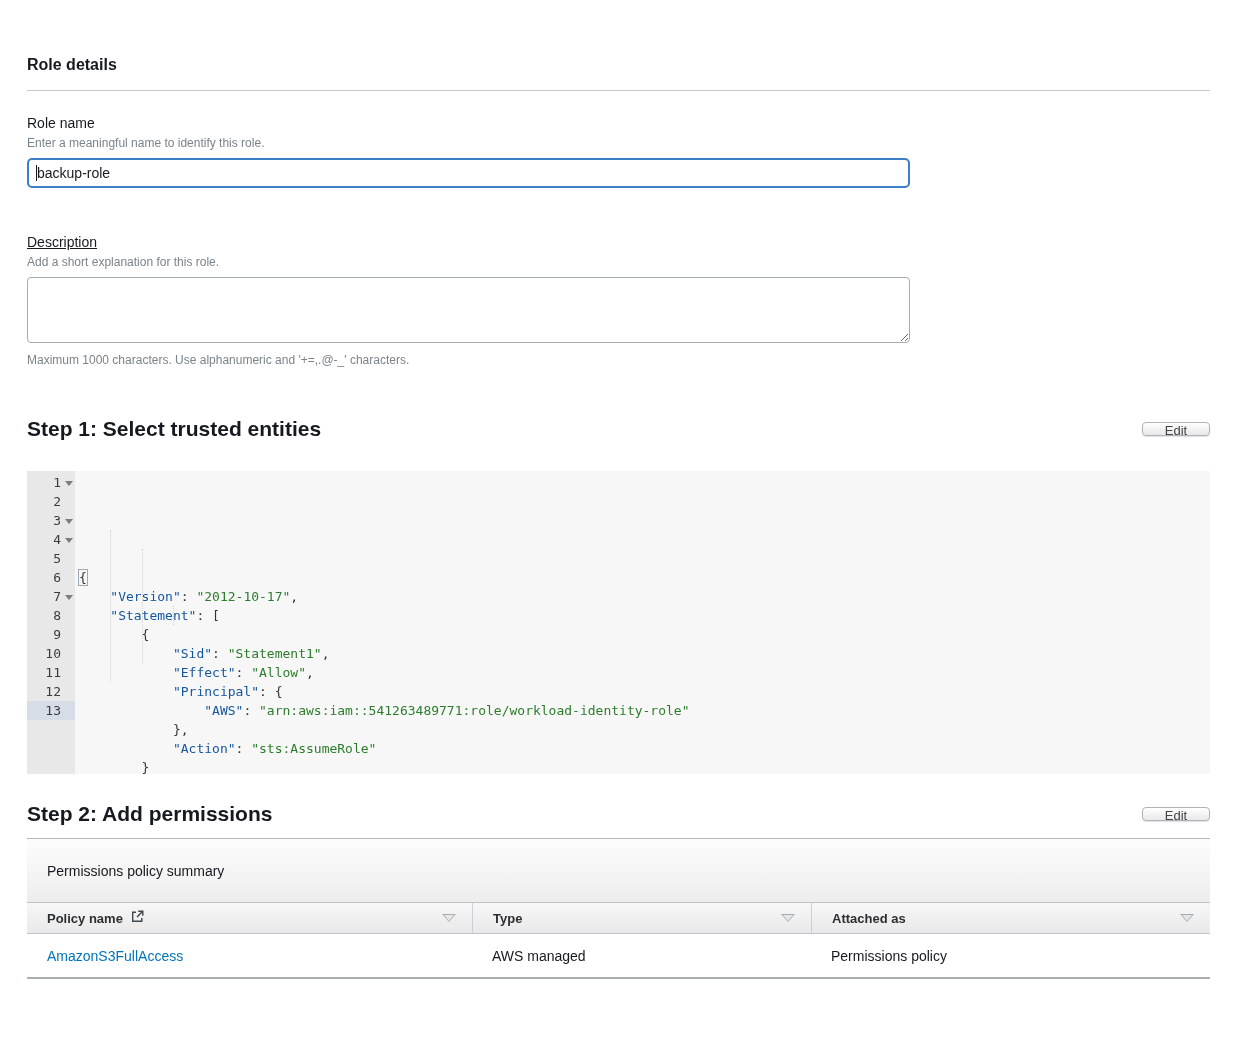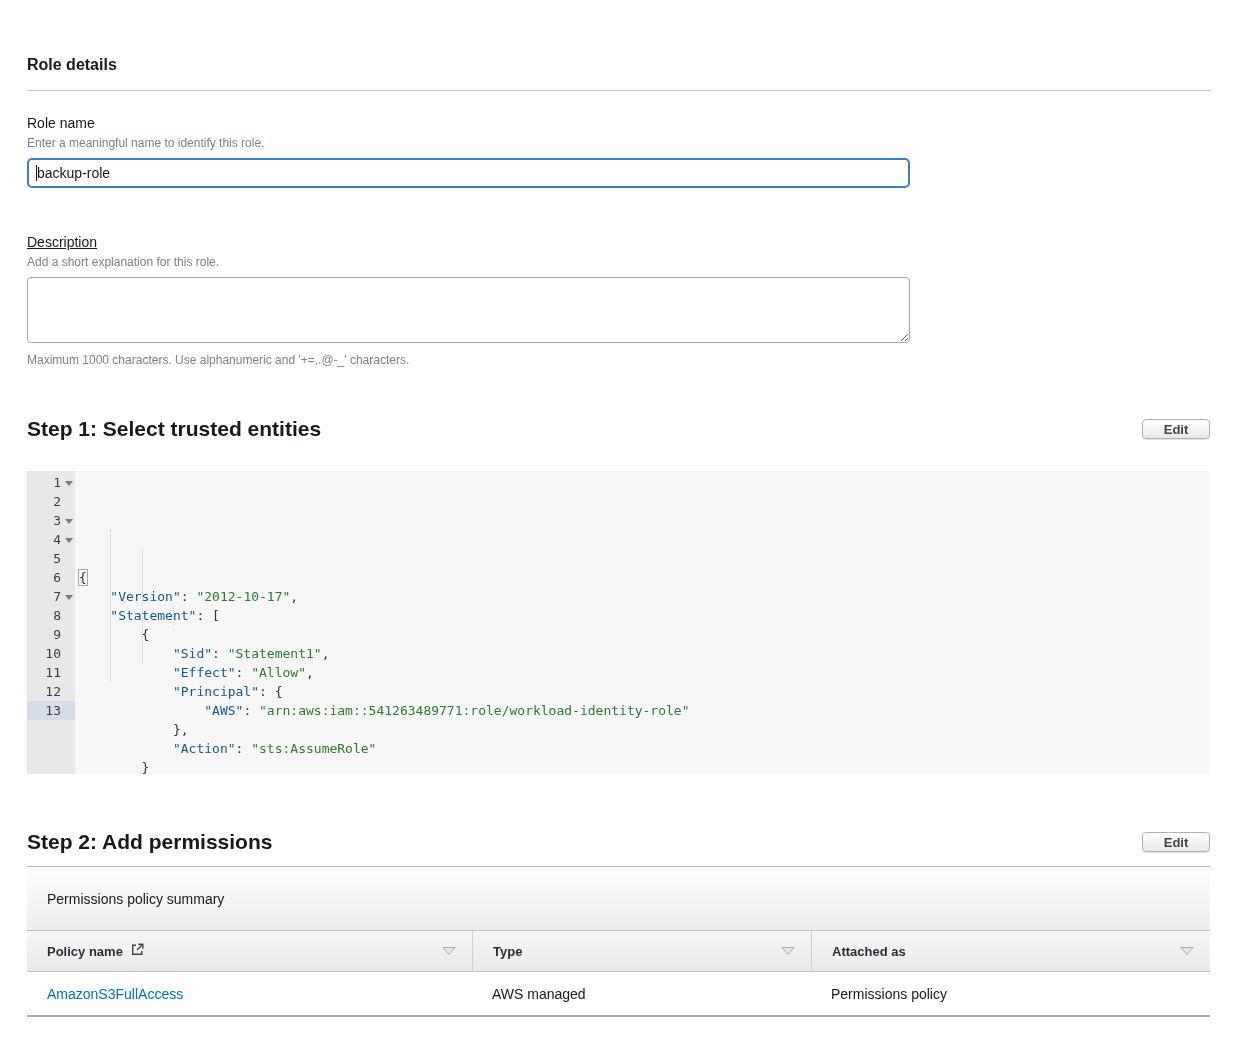--- a/index.html
+++ b/index.html
@@ -30,22 +30,22 @@
 
   textarea.desc-input {
     width:883px; height:66px; margin-top:8px; padding:6px 8px; font-size:14px;
     font-family:"Liberation Sans", sans-serif; color:#16191f;
     border:1px solid #a5acb2; border-radius:4px; resize:both; outline:none;
   }
 
   .step-row { display:flex; justify-content:space-between; align-items:center; margin-top:50px; }
   .step-heading { font-size:21px; font-weight:700; color:#16191f; }
   button.edit-btn {
-    min-width:68px; height:20px; padding:0 16px; cursor:pointer;
-    font-family:"Liberation Sans", sans-serif; font-size:13px; font-weight:700; color:#444;
+    min-width:68px; height:14px; padding:0 16px; cursor:pointer;
+    font-family:"Liberation Sans", sans-serif; font-size:13px; font-weight:400; color:#444;
     background:linear-gradient(#ffffff,#e8e8e8); border:1px solid #b0b3b5; border-radius:4px;
     box-shadow:0 1px 1px rgba(0,0,0,.12);
   }
 
   
   .editor {
     display:flex; margin-top:30px; height:303px; background:#f7f7f7;
     font-family:"DejaVu Sans Mono", monospace; font-size:13px; line-height:19px;
     position:relative; overflow:hidden; cursor:text;
   }
@@ -63,21 +63,21 @@
   .indent-guide { position:absolute; border-left:1px dotted #cfcfc2; width:0; }
 
   
   .panel-top-divider { border:none; border-top:1px solid #b4b8bc; margin:12px 0 0 0; }
   .panel-header {
     height:63px; background:linear-gradient(#fdfdfd,#ededed);
     display:flex; align-items:center; padding-left:20px; font-size:14px; color:#16191f;
   }
   .policy-table { width:100%; }
   .table-header {
-    display:flex; height:42px; align-items:center;
+    display:flex; height:32px; align-items:center;
     background:linear-gradient(#f7f7f7,#e9e9e9);
     border-top:1px solid #c1c4c7; border-bottom:1px solid #c1c4c7;
   }
   .th-cell { position:relative; height:100%; display:flex; align-items:center; padding-left:20px;
     font-size:13px; font-weight:700; color:#2b2f33; }
   .th-cell + .th-cell { border-left:1px solid #cdd0d3; }
   .th-col1 { width:445px; } .th-col2 { width:339px; } .th-col3 { flex:1; }
   .filter-icon { position:absolute; right:16px; top:50%; margin-top:-4px; width:0; height:0; cursor:pointer;
     border-left:7px solid transparent; border-right:7px solid transparent; border-top:8px solid #a6adb3; }
   .filter-icon::after { content:""; position:absolute; left:-5px; top:-7px; width:0; height:0;
@@ -130,21 +130,21 @@
         <div class="gutter-line">12</div>
         <div class="gutter-line active">13</div>
       </div>
     <div class="code" id="editor-code">
       <div class="indent-guide" style="left:35px; top:59px; height:152px;"></div>
       <div class="indent-guide" style="left:67px; top:78px; height:114px;"></div>
       <div class="indent-guide" style="left:98px; top:135px; height:19px;"></div>
     <div class="code-line"><span class="tok-p tok-box">{</span></div><div class="code-line"><span class="tok-p">    </span><span class="tok-key">"Version"</span><span class="tok-p">: </span><span class="tok-val">"2012-10-17"</span><span class="tok-p">,</span></div><div class="code-line"><span class="tok-p">    </span><span class="tok-key">"Statement"</span><span class="tok-p">: [</span></div><div class="code-line"><span class="tok-p">        {</span></div><div class="code-line"><span class="tok-p">            </span><span class="tok-key">"Sid"</span><span class="tok-p">: </span><span class="tok-val">"Statement1"</span><span class="tok-p">,</span></div><div class="code-line"><span class="tok-p">            </span><span class="tok-key">"Effect"</span><span class="tok-p">: </span><span class="tok-val">"Allow"</span><span class="tok-p">,</span></div><div class="code-line"><span class="tok-p">            </span><span class="tok-key">"Principal"</span><span class="tok-p">: {</span></div><div class="code-line"><span class="tok-p">                </span><span class="tok-key">"AWS"</span><span class="tok-p">: </span><span class="tok-val">"arn:aws:iam::541263489771:role/workload-identity-role"</span></div><div class="code-line"><span class="tok-p">            },</span></div><div class="code-line"><span class="tok-p">            </span><span class="tok-key">"Action"</span><span class="tok-p">: </span><span class="tok-val">"sts:AssumeRole"</span></div><div class="code-line"><span class="tok-p">        }</span></div></div>
   </div>
 
-  <div class="step-row" style="margin-top:56px;">
+  <div class="step-row" style="margin-top:28px;">
     <div class="step-heading">Step 2: Add permissions</div>
     <button class="edit-btn">Edit</button>
   </div>
 
   <hr class="panel-top-divider">
 
   <div>
     <div class="panel-header">Permissions policy summary</div>
 
     <div class="policy-table">

